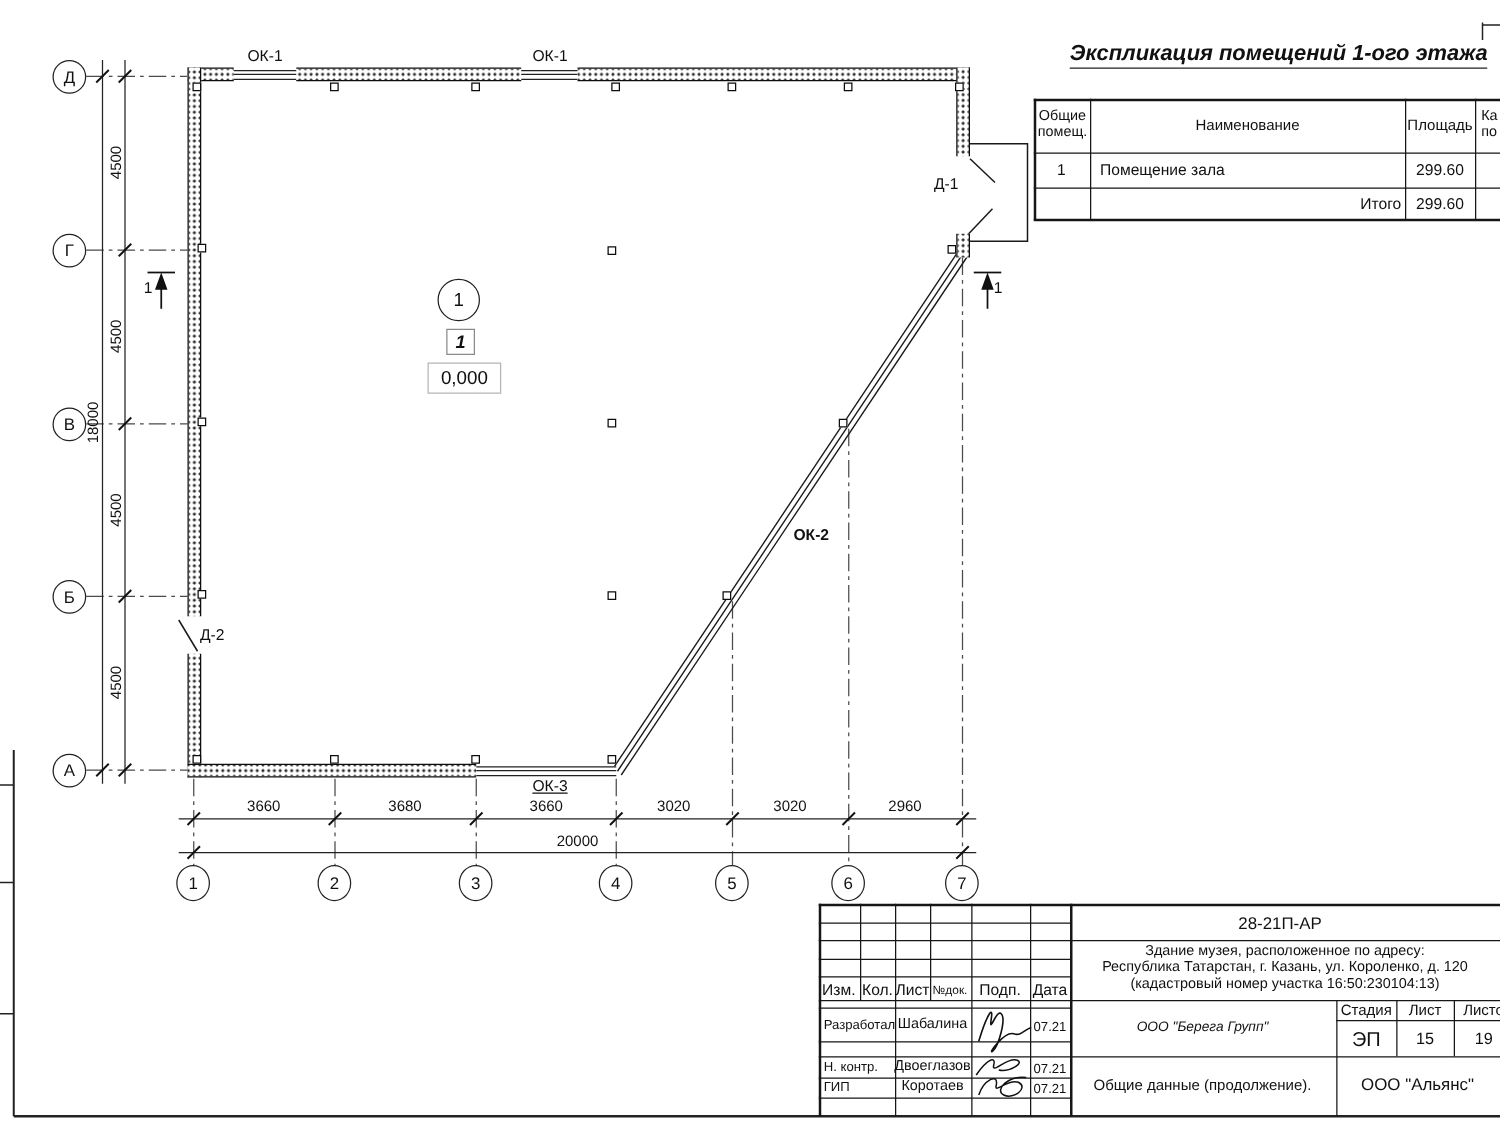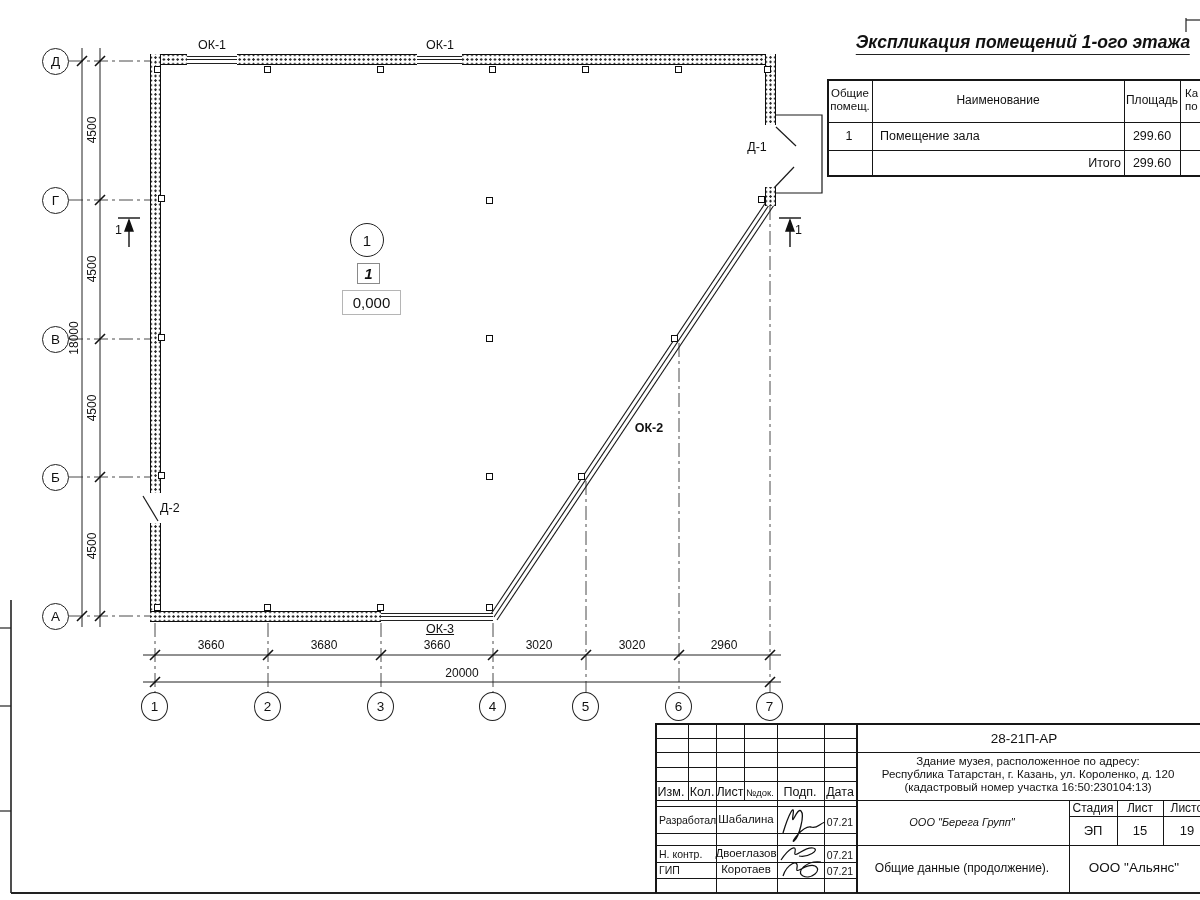--- a/index.html
+++ b/index.html
@@ -298,19 +298,19 @@
   </svg>
 
   <div class="cellt tc" style="left:1024px;top:731px;font-size:13.5px;">28-21П-АР</div>
   <div class="cellt tc" style="left:1028px;top:755px;font-size:11.5px;">Здание музея, расположенное по адресу:</div>
   <div class="cellt tc" style="left:1028px;top:768px;font-size:11.5px;">Республика Татарстан, г. Казань, ул. Короленко, д. 120</div>
   <div class="cellt tc" style="left:1028px;top:781px;font-size:11.5px;">(кадастровый номер участка 16:50:230104:13)</div>
   <div class="cellt tc it" style="left:962px;top:816px;font-size:11px;">ООО "Берега Групп"</div>
   <div class="cellt tc" style="left:1093px;top:802px;font-size:12px;text-align:center;">Стадия</div>
   <div class="cellt tc" style="left:1140px;top:802px;font-size:12px;">Лист</div>
   <div class="cellt tc" style="left:1190px;top:802px;font-size:12px;">Листов</div>
-  <div class="cellt tc" style="left:1093px;top:824px;font-size:13px;">ЭП</div>
+  <div class="cellt tc" style="left:1093px;top:824px;font-size:16px;">ЭП</div>
   <div class="cellt tc" style="left:1140px;top:824px;font-size:13px;">15</div>
   <div class="cellt tc" style="left:1187px;top:824px;font-size:13px;">19</div>
   <div class="cellt tc" style="left:962px;top:862px;font-size:12px;">Общие данные (продолжение).</div>
   <div class="cellt tc" style="left:1134px;top:860px;font-size:13.5px;">ООО "Альянс"</div>
 
 </div>
 
 </body></html>

